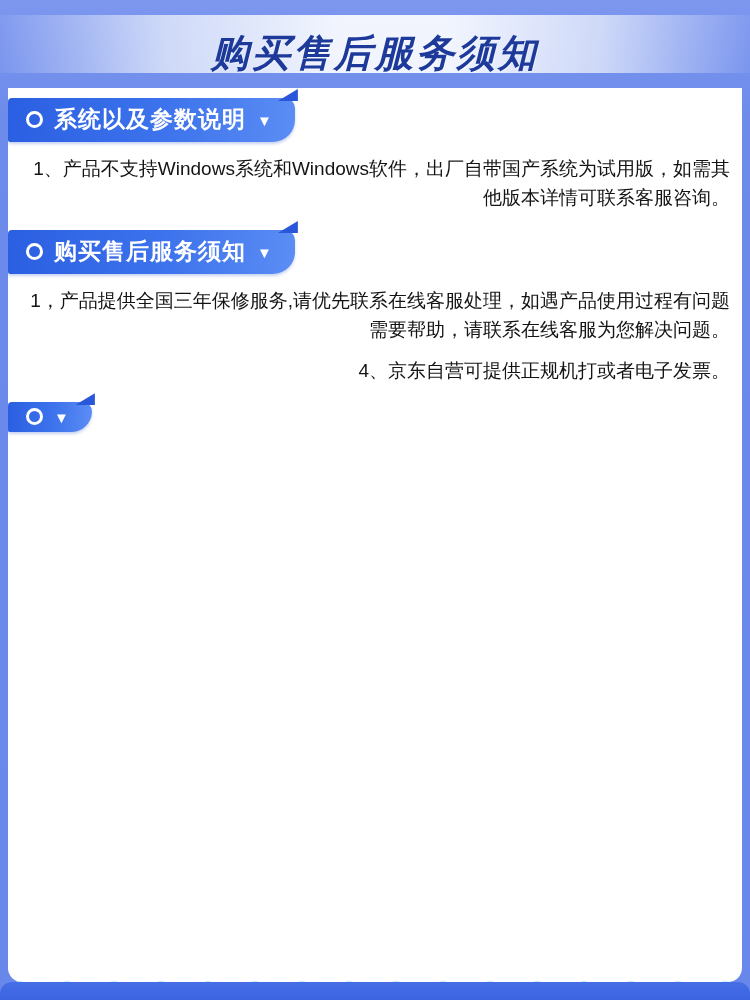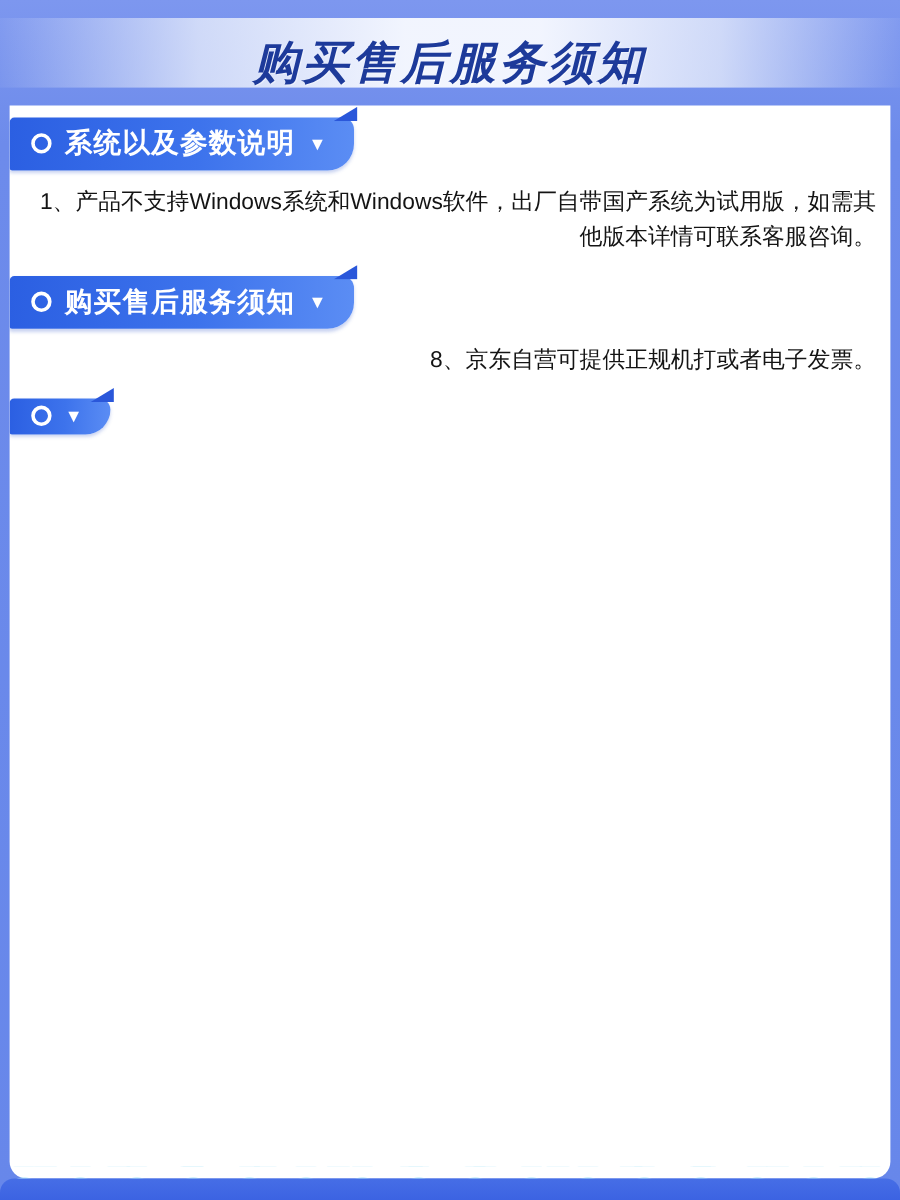--- a/index.html
+++ b/index.html
@@ -101,21 +101,22 @@
             <span class="ribbon-title">系统以及参数说明</span>
             <span class="caret">▼</span>
           </div><div class="sec-body">
             <p class="para"><span class="seg ">1、产品不支持Windows系统和Windows软件，出厂自带国产系统为试用版，如需其他版本详情可联系客服咨询。</span></p>
           </div></section>
         <section class="section"><div class="ribbon">
             <span class="ring"></span>
             <span class="ribbon-title">购买售后服务须知</span>
             <span class="caret">▼</span>
           </div><div class="sec-body">
-            <p class="para"><span class="seg ">8、京东自营可提供正规机打或者电子发票。</span></p>
+            <p class="para"><span class="seg ">1，产品提供全国三年保修服务,请优先联系在线客服处理，如遇产品使用过程有问题需要帮助，请联系在线客服为您解决问题。</span></p>
+            <p class="para"><span class="seg ">4、京东自营可提供正规机打或者电子发票。</span></p>
           </div></section>
         <section class="section"><div class="ribbon">
             <span class="ring"></span>
             <span class="caret">▼</span>
           </div><div class="sec-body">
           </div></section>
       </div>
   </div>
 
   <div class="wave"></div>

